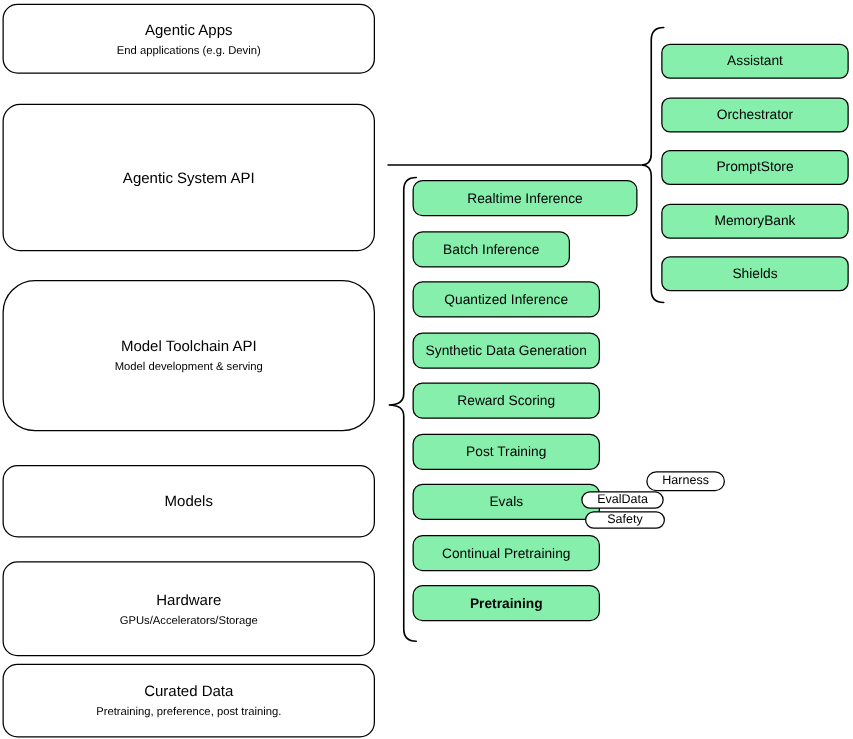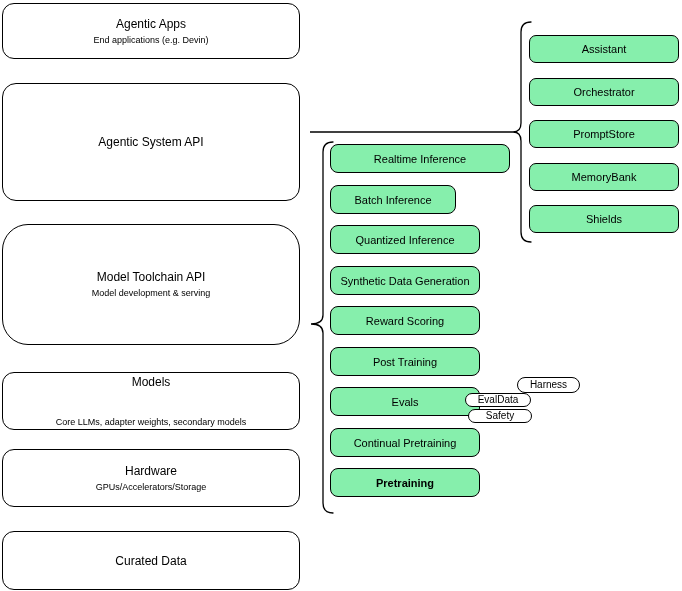--- a/index.html
+++ b/index.html
@@ -72,28 +72,28 @@
       </div>
       <div class="layer-box" style="top: 83px; height: 118px; border-radius: 14px;">
         <div class="layer-title">Agentic System API</div>
       </div>
       <div class="layer-box" style="top: 224px; height: 121px; border-radius: 26px;">
         <div class="layer-title">Model Toolchain API</div>
         <div class="layer-subtitle">Model development &amp; serving</div>
       </div>
       <div class="layer-box" style="top: 372px; height: 58px; border-radius: 12px; gap: 28px;">
         <div class="layer-title">Models</div>
-        <div class="layer-subtitle">Core LLMs, adapter weights, secondary models</div>
       </div>
-      <div class="layer-box" style="top: 449px; height: 58px; border-radius: 12px;">
+      <div class="layer-box" style="top: 449px; height: 76px; border-radius: 12px;">
         <div class="layer-title">Hardware</div>
         <div class="layer-subtitle">GPUs/Accelerators/Storage</div>
       </div>
       <div class="layer-box" style="top: 531px; height: 59px; border-radius: 12px;">
         <div class="layer-title">Curated Data</div>
+        <div class="layer-subtitle">Pretraining, preference, post training.</div>
       </div>
     </div>
 
   <svg class="connectors" viewBox="0 0 682 591">
 
     <path d="M310 132 L513 132" fill="none" stroke="#000" stroke-width="1.3"></path>
 
     <path d="M531 22 Q521 22 521 32 L521 123 Q521 132 513 132 Q521 132 521 141 L521 232 Q521 242 531 242" fill="none" stroke="#000" stroke-width="1.3" stroke-linecap="round"></path>
 
     <path d="M333 142 Q323 142 323 152 L323 315 Q323 324 311 324 Q323 324 323 333 L323 503 Q323 513 333 513" fill="none" stroke="#000" stroke-width="1.3" stroke-linecap="round"></path>

